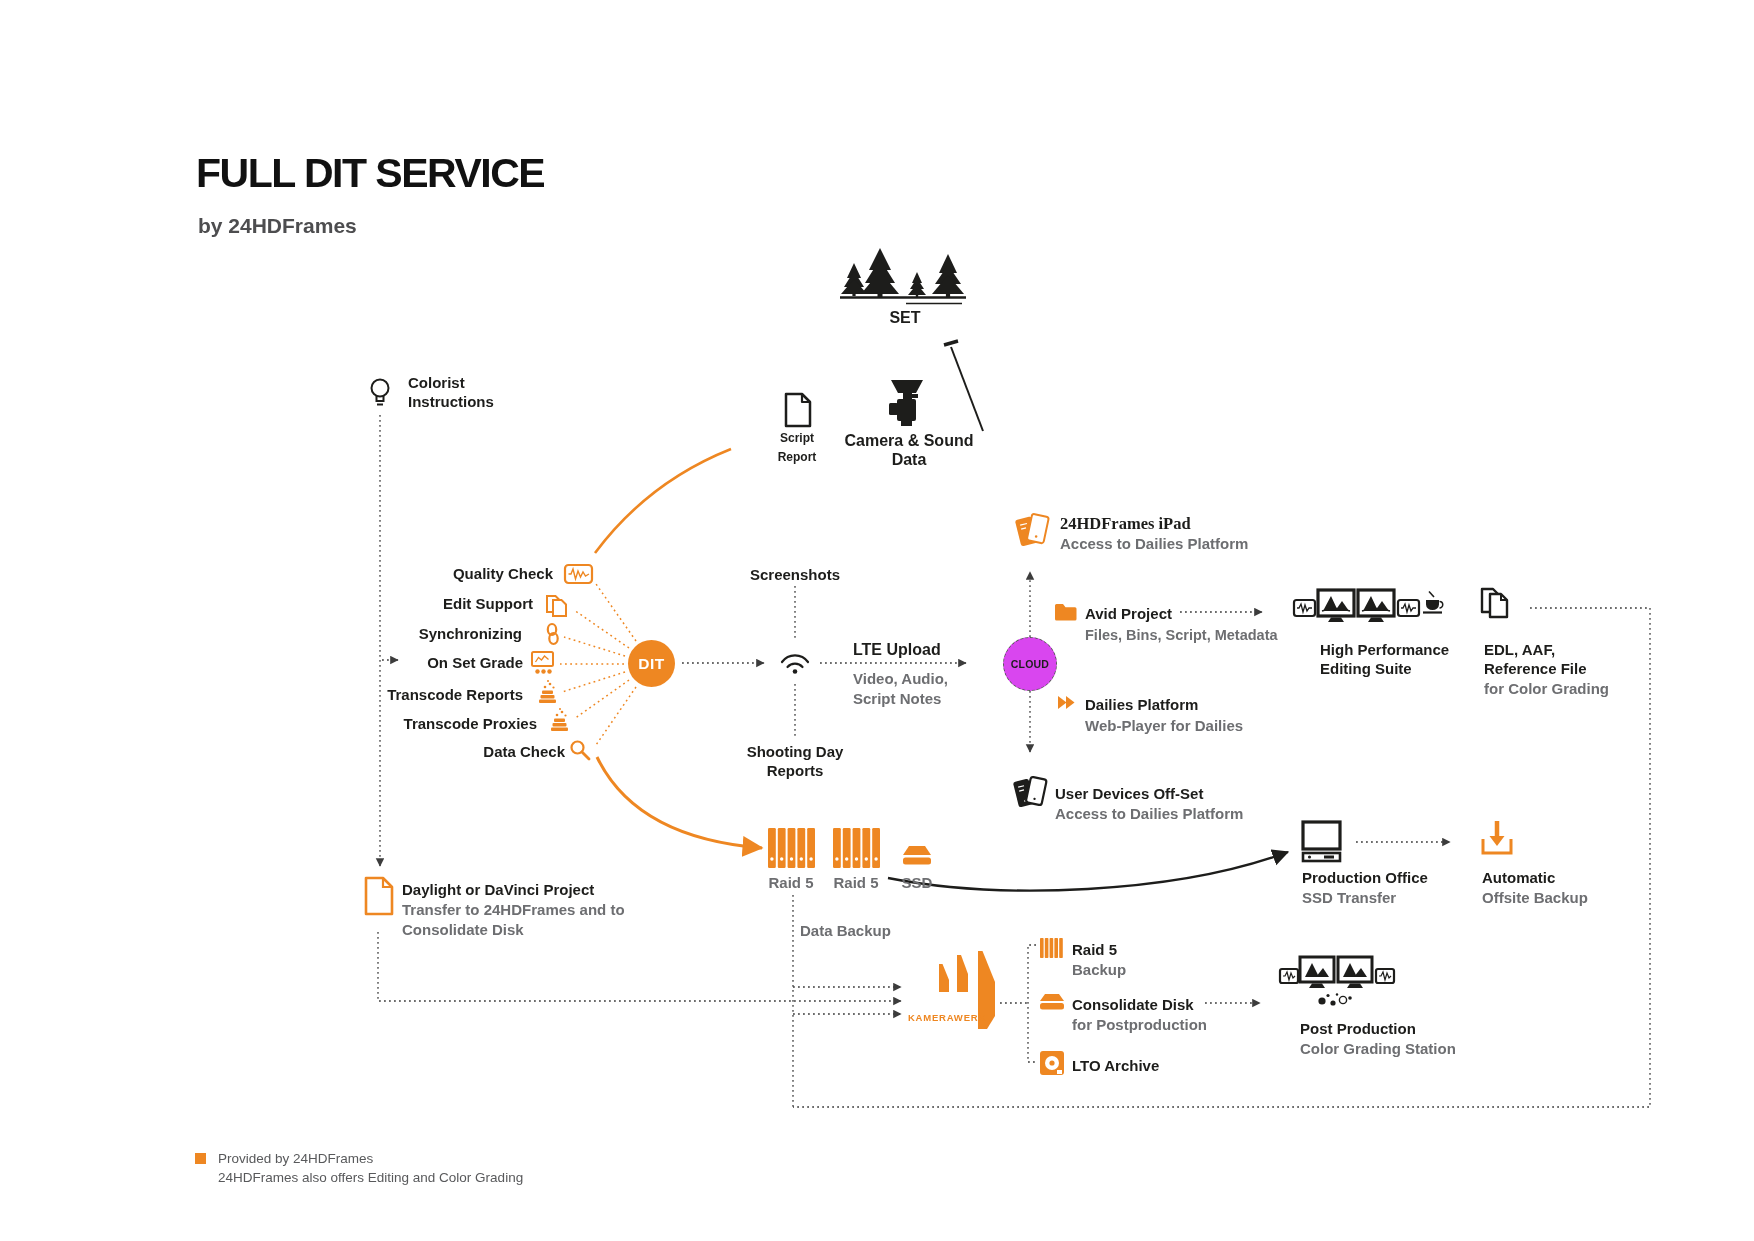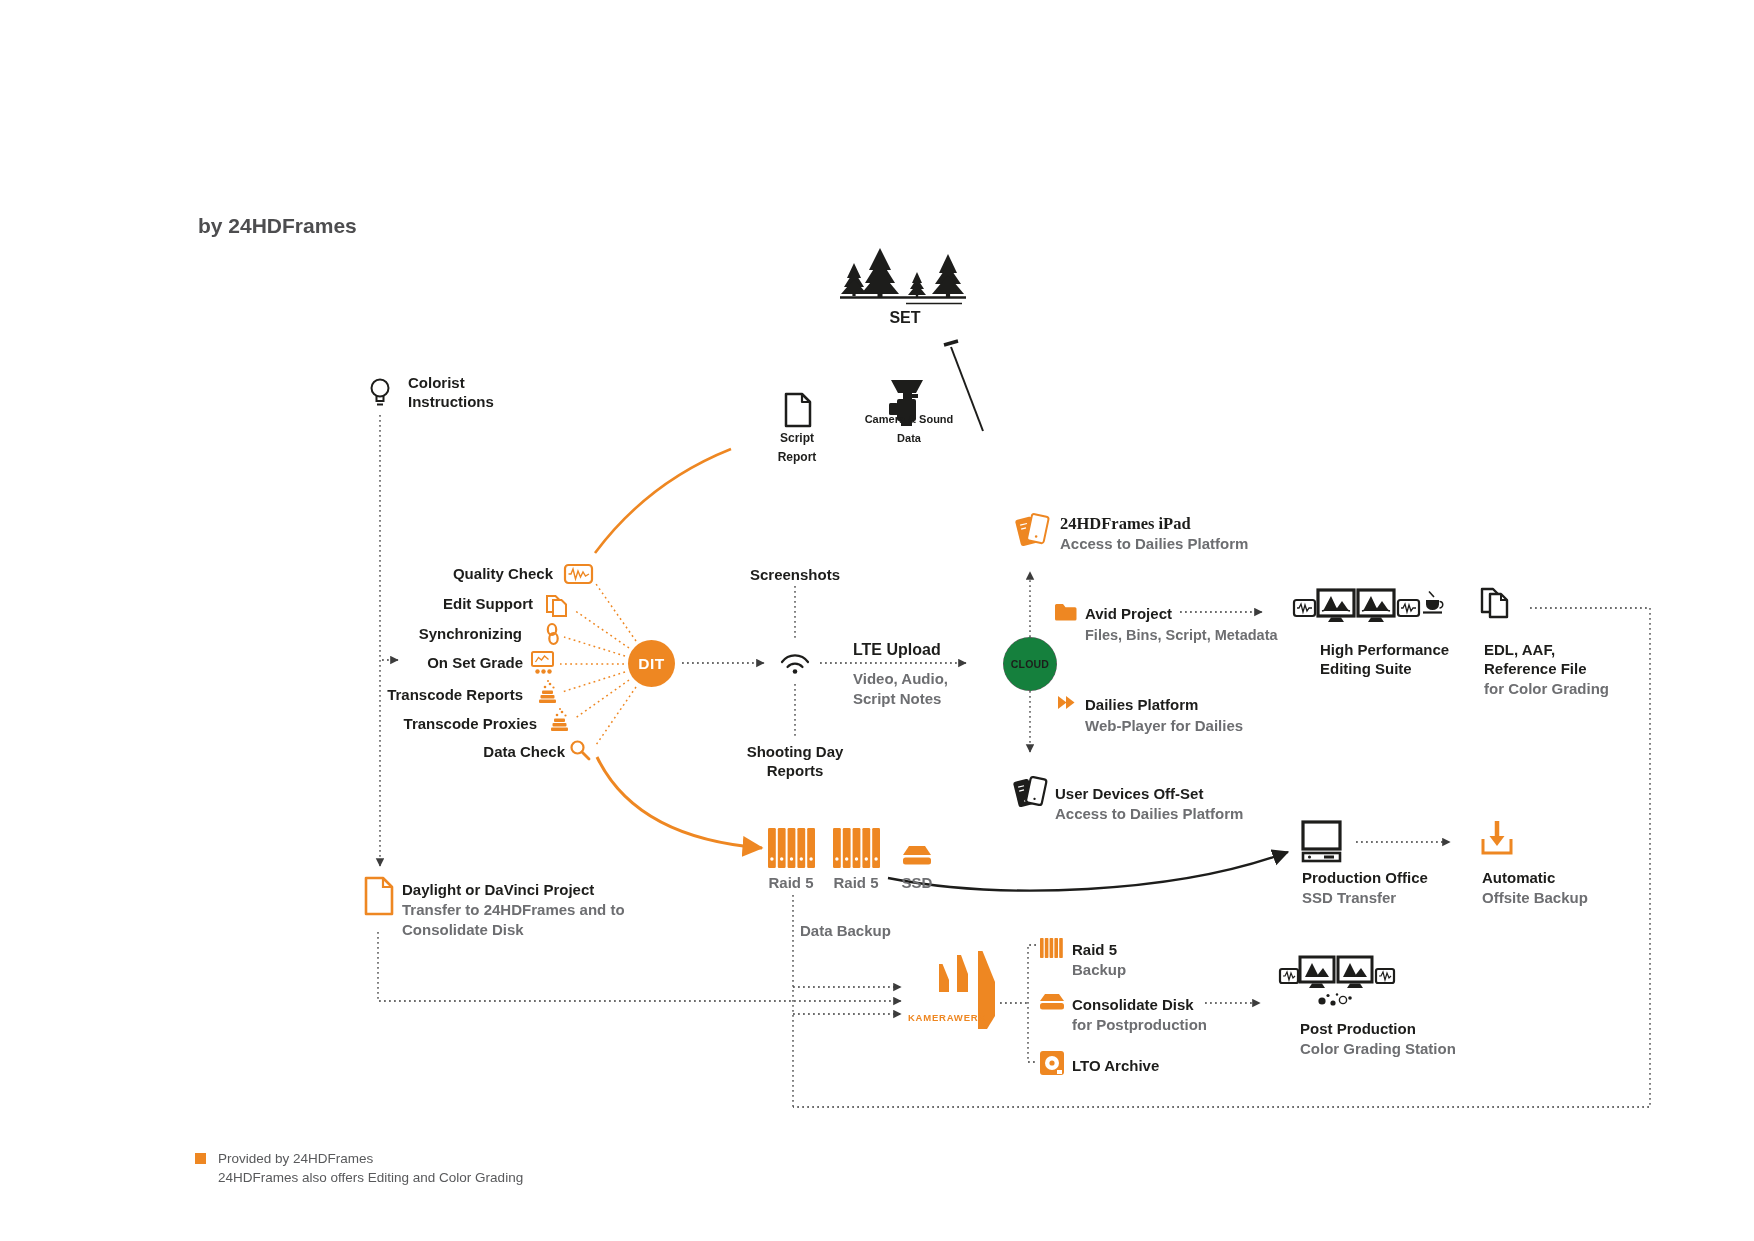--- a/index.html
+++ b/index.html
@@ -7,21 +7,21 @@
          font-family:"Liberation Sans",sans-serif;}
   .abs{position:absolute;}
   .b15{font-weight:700;font-size:15px;line-height:19px;white-space:nowrap;color:#1d1d1b;}
   .r15{font-weight:700;font-size:15px;line-height:20px;white-space:nowrap;color:#6d6e71;}
   .ctr{transform:translateX(-50%);text-align:center;}
   .title{font-weight:800;font-size:41px;letter-spacing:-1.5px;color:#111;white-space:nowrap;}
   .subtitle{font-weight:700;font-size:21px;color:#4d4d4f;white-space:nowrap;}
   .serif-b{font-family:"Liberation Serif",serif;font-weight:700;font-size:16.5px;color:#1d1d1b;white-space:nowrap;}
   .dit-circle{width:47px;height:47px;border-radius:50%;background:#EE8722;display:flex;
       align-items:center;justify-content:center;color:#fff;font-weight:700;font-size:15.5px;letter-spacing:.5px;}
-  .cloud-circle{width:54px;height:54px;border-radius:50%;border:1.6px dashed #555;background:#15803d;
+  .cloud-circle{width:54px;height:54px;border-radius:50%;border:1.6px dashed #555;background:#d946ef;
       display:flex;align-items:center;justify-content:center;font-weight:700;font-size:10.5px;
       letter-spacing:.2px;color:#1d1d1b;box-sizing:border-box;}
   .kw-text{font-weight:700;font-size:9.5px;letter-spacing:.8px;color:#EE8722;white-space:nowrap;}
   .foot{font-size:13.5px;color:#58595b;line-height:19px;white-space:nowrap;}
   .legend-sq{width:11px;height:11px;background:#EE8722;}
 </style>
 </head>
 <body>
 
 <div class="stage">
@@ -336,29 +336,30 @@
       <circle cx="1322" cy="1001" r="3.6"></circle>
       <circle cx="1333" cy="1003" r="2.6"></circle>
       <circle cx="1343" cy="1000" r="3.6" fill="none" stroke="#1d1d1b" stroke-width="1.4"></circle>
       <circle cx="1328" cy="995.5" r="1.6"></circle>
       <circle cx="1350" cy="998" r="1.8"></circle>
       <circle cx="1337" cy="994.5" r="1.2"></circle>
     </g>
   </g>
 </svg>
 
+<div class="abs title" style="left:196px;top:150px">FULL DIT SERVICE</div>
 <div class="abs subtitle" style="left:198px;top:214px">by 24HDFrames</div>
 
 <div class="abs b15 ctr" style="left:905px;top:308px;font-size:16px">SET</div>
 
 <div class="abs b15 ctr" style="left:797px;top:429px;font-size:12px">
   <div>Script</div>
   <div>Report</div>
 </div>
-<div class="abs b15 ctr" style="left:909px;top:410px;font-size:11px">
+<div class="abs b15 ctr" style="left:909px;top:431px;font-size:16px">
   <div>Camera &amp; Sound</div>
   <div>Data</div>
 </div>
 
 <div class="abs b15" style="left:408px;top:373px">
   <div>Colorist</div>
   <div>Instructions</div>
 </div>
 
 <div class="abs b15" style="right:1201px;top:564px">Quality Check</div>

